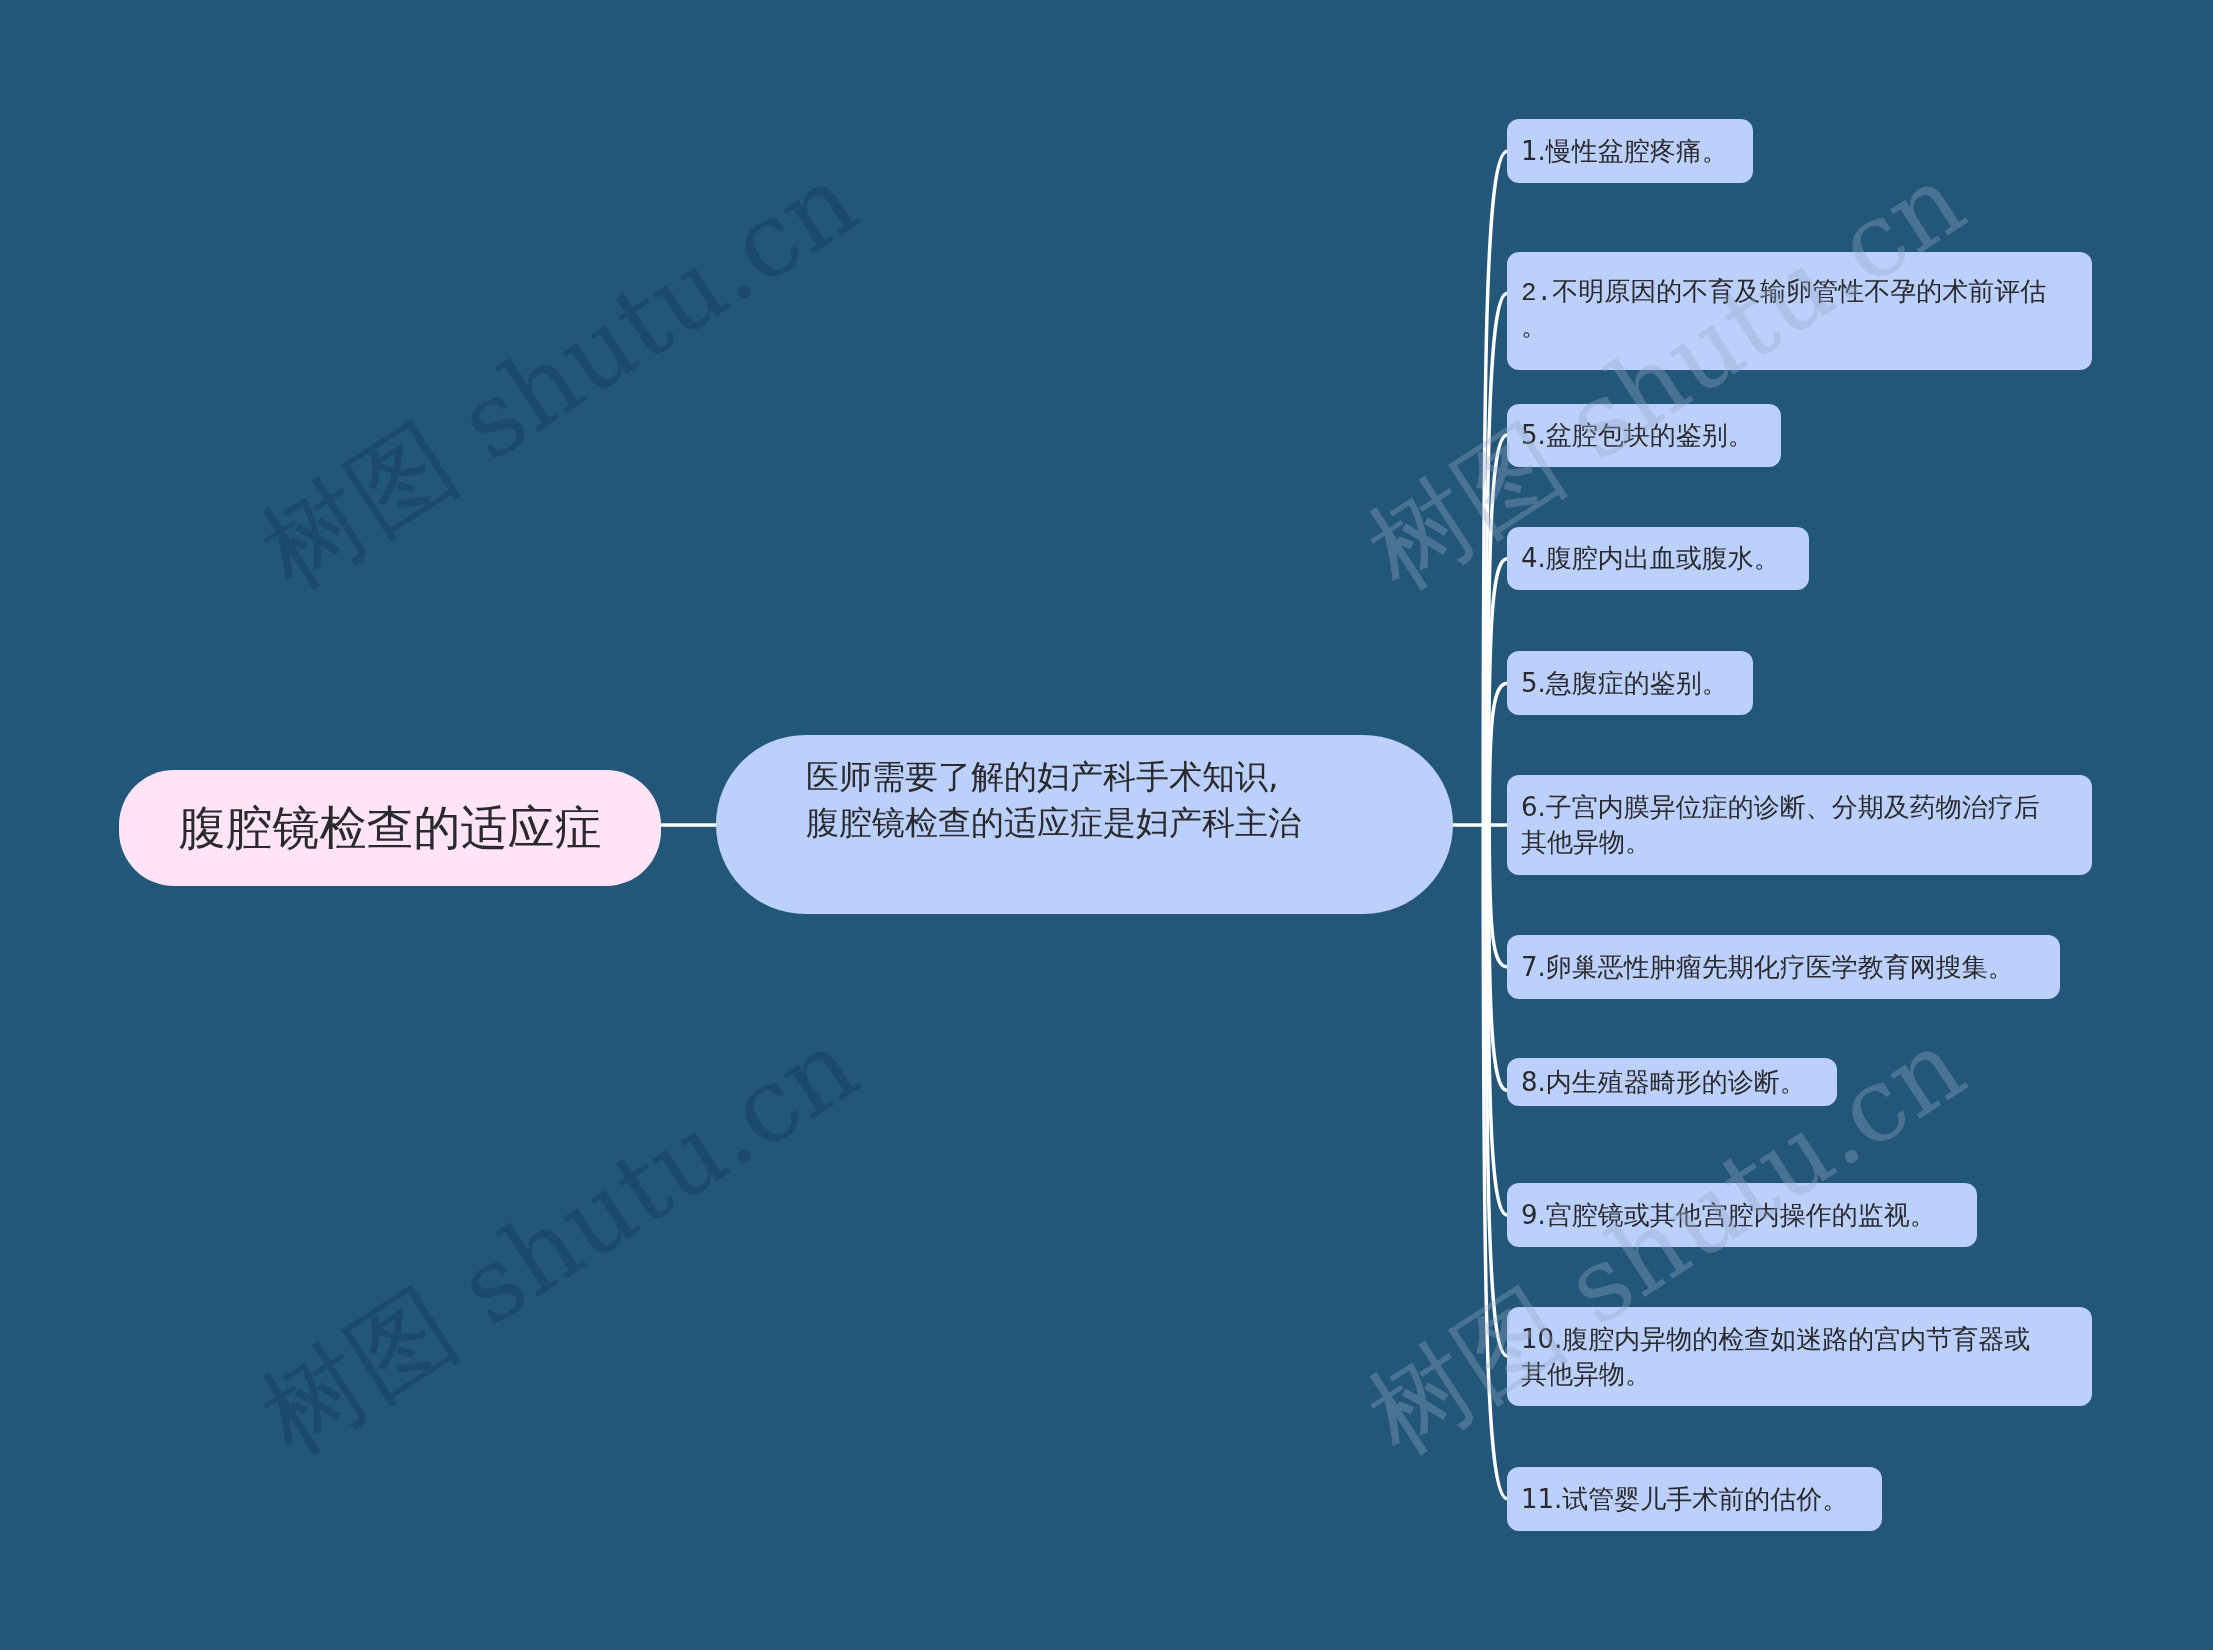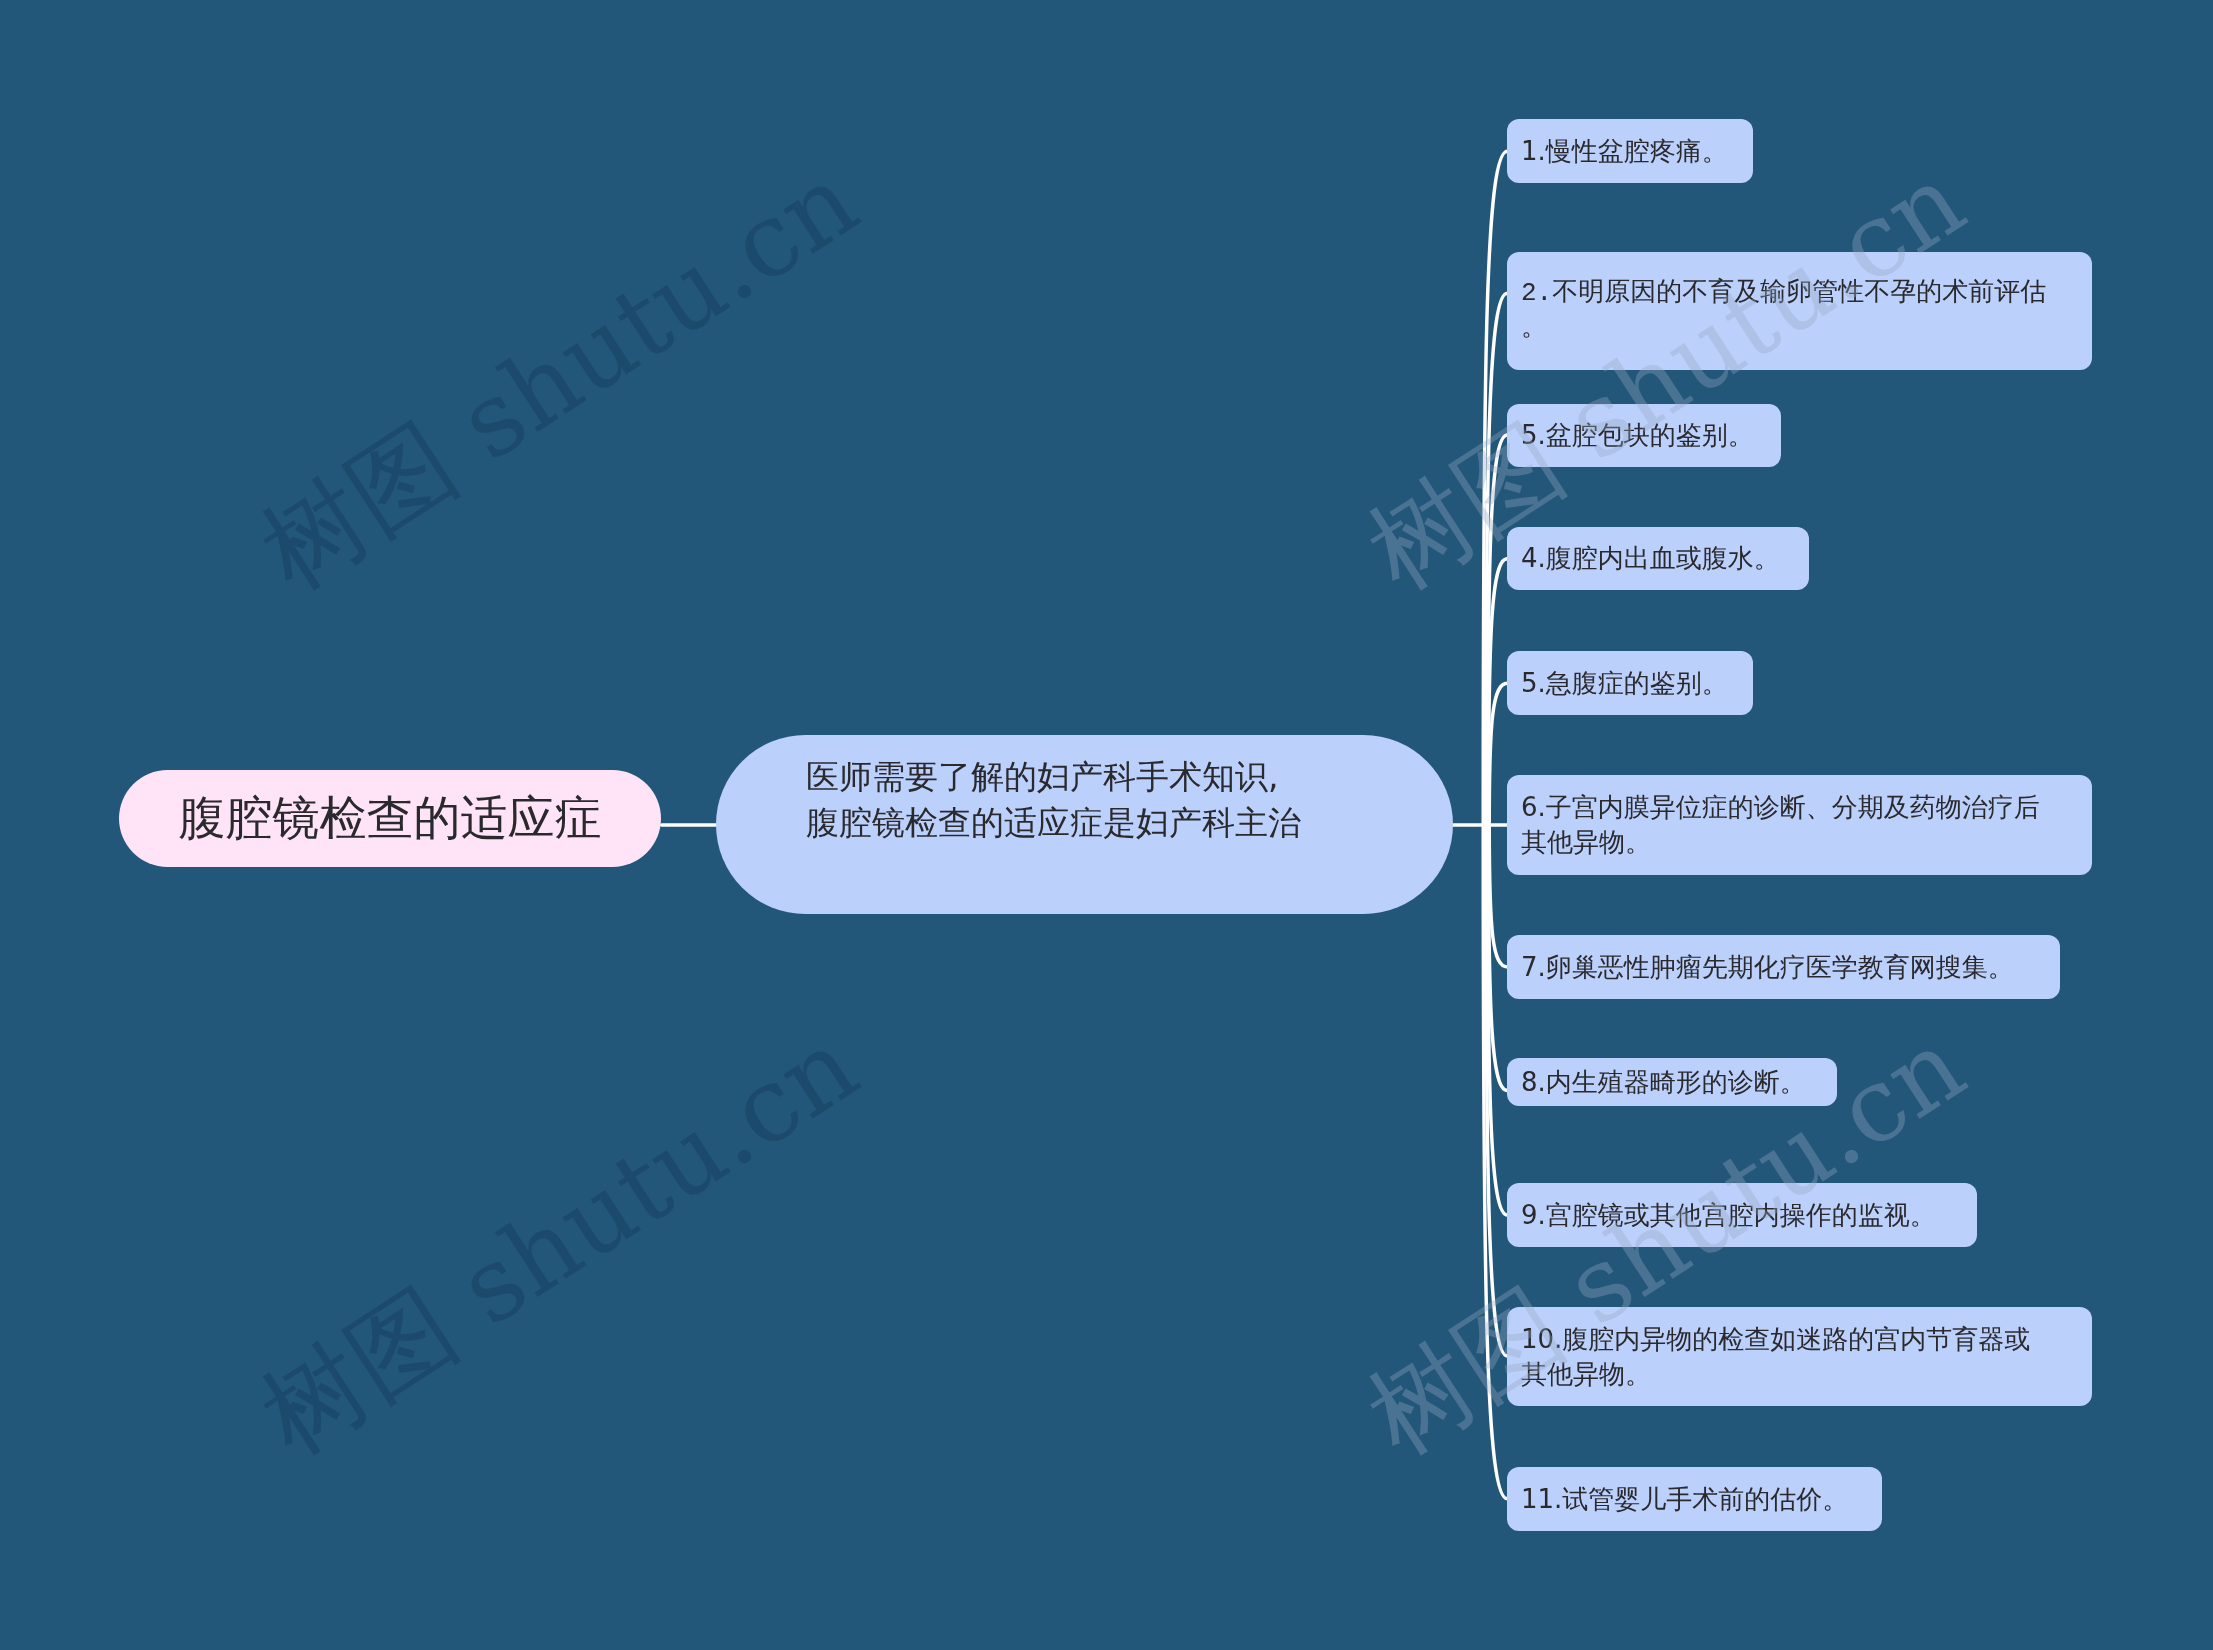--- a/index.html
+++ b/index.html
@@ -20,21 +20,21 @@
       pointer-events: none;
       z-index: 0;
     }
     .wm-light { color: rgba(150, 170, 195, 0.35); z-index: 3; }
     svg.links { position: absolute; left: 0; top: 0; z-index: 1; }
     .node {
       position: absolute; box-sizing: border-box;
       color: #2A2A2E; z-index: 2;
     }
     .root {
-      left: 119px; top: 770px; width: 542px; height: 97px;
+      left: 119px; top: 770px; width: 542px; height: 116px;
       background: #FFE4F8; border-radius: 55px;
       display: flex; align-items: center; justify-content: center;
       font-size: 47px;
     }
     .mid {
       left: 716px; top: 735px; width: 737px; height: 179px;
       background: #BCD0FC; border-radius: 90px;
       padding: 19px 0 0 90px;
       font-size: 33px; line-height: 46px;
     }

